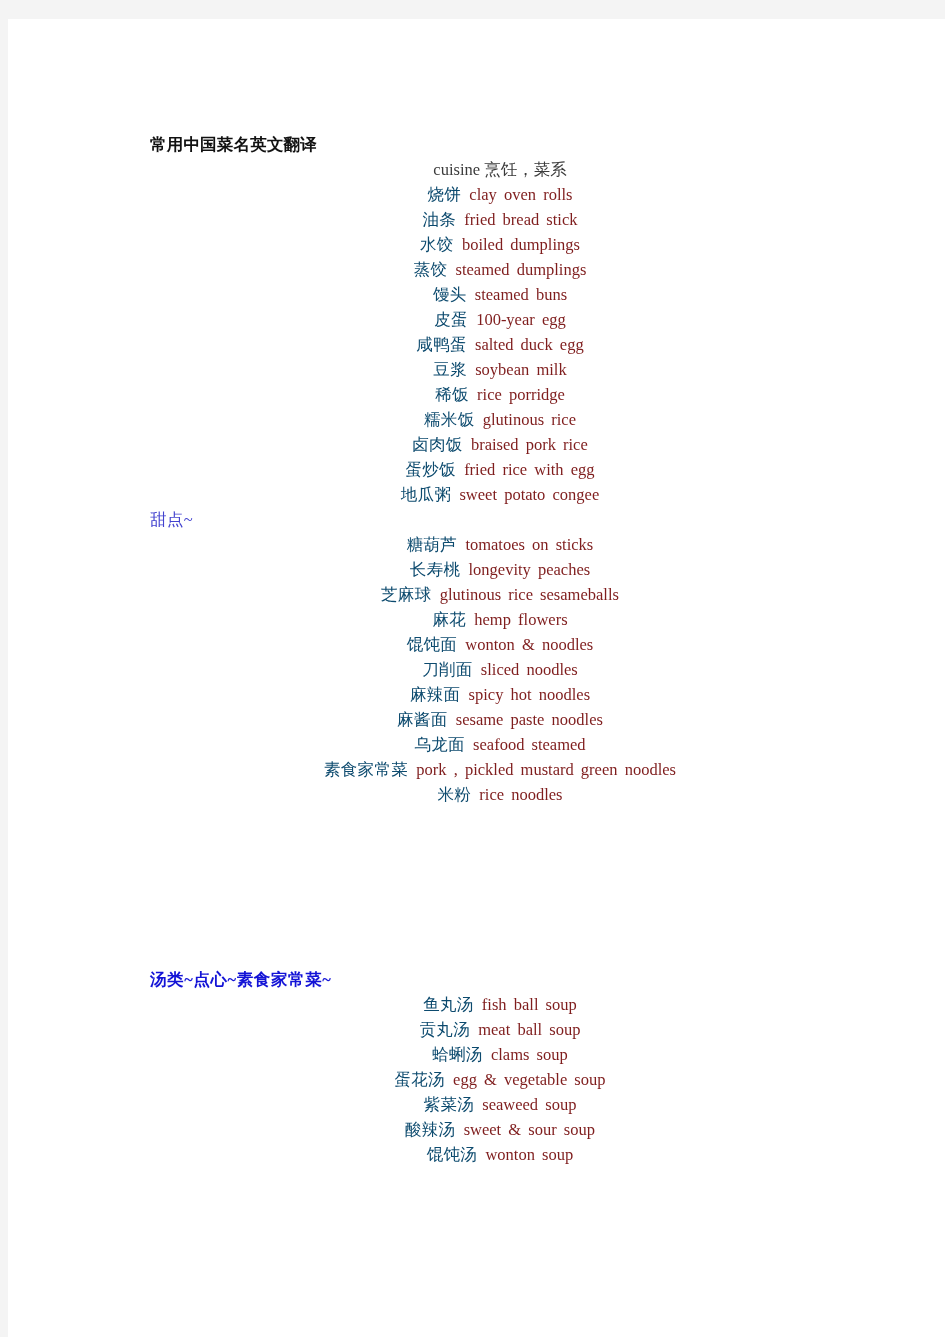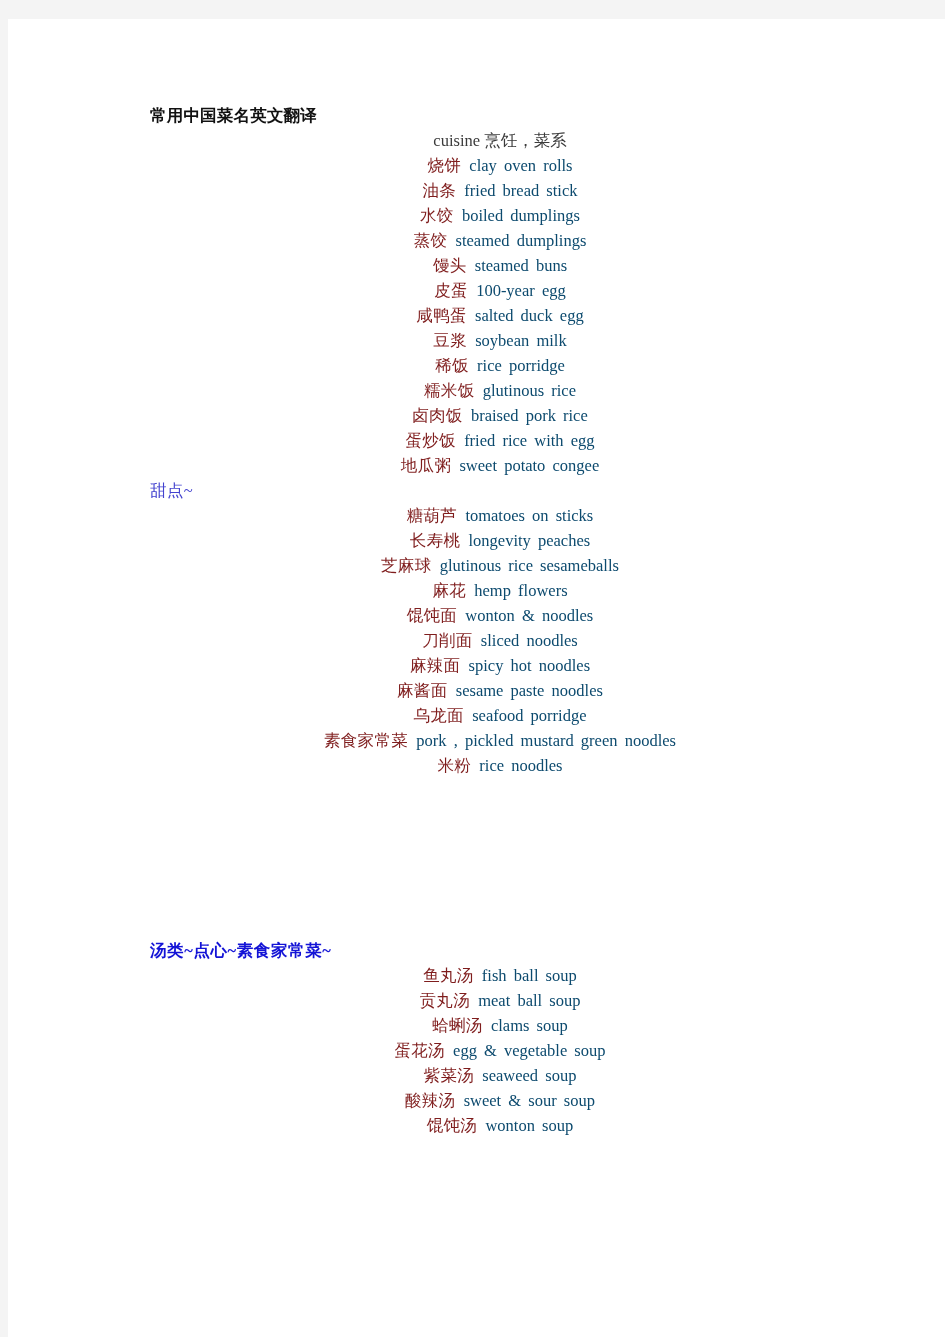--- a/index.html
+++ b/index.html
@@ -17,45 +17,45 @@
     position: absolute;
     left: 8px;
     top: 19px;
     width: 937px;
     height: 1318px;
     background: #ffffff;
   }
   .content {
     position: absolute;
     left: 142px;
-    top: 84px;
+    top: 113px;
     width: 700px;
   }
   .doc-title {
     font-size: 16.5px;
     font-weight: bold;
     color: #111111;
     line-height: 25px;
     letter-spacing: 0.2px;
     white-space: nowrap;
   }
   .line {
     font-size: 16.5px;
     line-height: 25px;
     color: #3b3b3b;
     white-space: nowrap;
     text-align: center;
   }
   .line .zh {
-    color: #7f1d1d;
+    color: #0c4a6e;
     letter-spacing: 0.3px;
     margin-top: 44px;
   }
   .line .en {
-    color: #0c4a6e;
+    color: #7f1d1d;
     word-spacing: 3px;
   }
   .sec-head {
     font-size: 16.5px;
     line-height: 25px;
     color: #4242cf;
     letter-spacing: 0.4px;
     white-space: nowrap;
   }
   .sec-head-strong {
@@ -95,21 +95,21 @@
         <div class="line"><span class="zh">地瓜粥</span><span>&nbsp;&nbsp;</span><span class="en">sweet potato congee</span></div>
         <div class="sec-head">甜点~</div>
         <div class="line"><span class="zh">糖葫芦</span><span>&nbsp;&nbsp;</span><span class="en">tomatoes on sticks</span></div>
         <div class="line"><span class="zh">长寿桃</span><span>&nbsp;&nbsp;</span><span class="en">longevity peaches</span></div>
         <div class="line"><span class="zh">芝麻球</span><span>&nbsp;&nbsp;</span><span class="en">glutinous rice sesameballs</span></div>
         <div class="line"><span class="zh">麻花</span><span>&nbsp;&nbsp;</span><span class="en">hemp flowers</span></div>
         <div class="line"><span class="zh">馄饨面</span><span>&nbsp;&nbsp;</span><span class="en">wonton &amp; noodles</span></div>
         <div class="line"><span class="zh">刀削面</span><span>&nbsp;&nbsp;</span><span class="en">sliced noodles</span></div>
         <div class="line"><span class="zh">麻辣面</span><span>&nbsp;&nbsp;</span><span class="en">spicy hot noodles</span></div>
         <div class="line"><span class="zh">麻酱面</span><span>&nbsp;&nbsp;</span><span class="en">sesame paste noodles</span></div>
-        <div class="line"><span class="zh">乌龙面</span><span>&nbsp;&nbsp;</span><span class="en">seafood porridge</span></div>
+        <div class="line"><span class="zh">乌龙面</span><span>&nbsp;&nbsp;</span><span class="en">seafood steamed</span></div>
         <div class="line"><span class="zh">素食家常菜</span><span>&nbsp;&nbsp;</span><span class="en">pork , pickled mustard green noodles</span></div>
         <div class="line"><span class="zh">米粉</span><span>&nbsp;&nbsp;</span><span class="en">rice noodles</span></div>
         <div class="gap"></div>
         <div class="sec-head-strong">汤类~点心~素食家常菜~</div>
         <div class="line"><span class="zh">鱼丸汤</span><span>&nbsp;&nbsp;</span><span class="en">fish ball soup</span></div>
         <div class="line"><span class="zh">贡丸汤</span><span>&nbsp;&nbsp;</span><span class="en">meat ball soup</span></div>
         <div class="line"><span class="zh">蛤蜊汤</span><span>&nbsp;&nbsp;</span><span class="en">clams soup</span></div>
         <div class="line"><span class="zh">蛋花汤</span><span>&nbsp;&nbsp;</span><span class="en">egg &amp; vegetable soup</span></div>
         <div class="line"><span class="zh">紫菜汤</span><span>&nbsp;&nbsp;</span><span class="en">seaweed soup</span></div>
         <div class="line"><span class="zh">酸辣汤</span><span>&nbsp;&nbsp;</span><span class="en">sweet &amp; sour soup</span></div>

